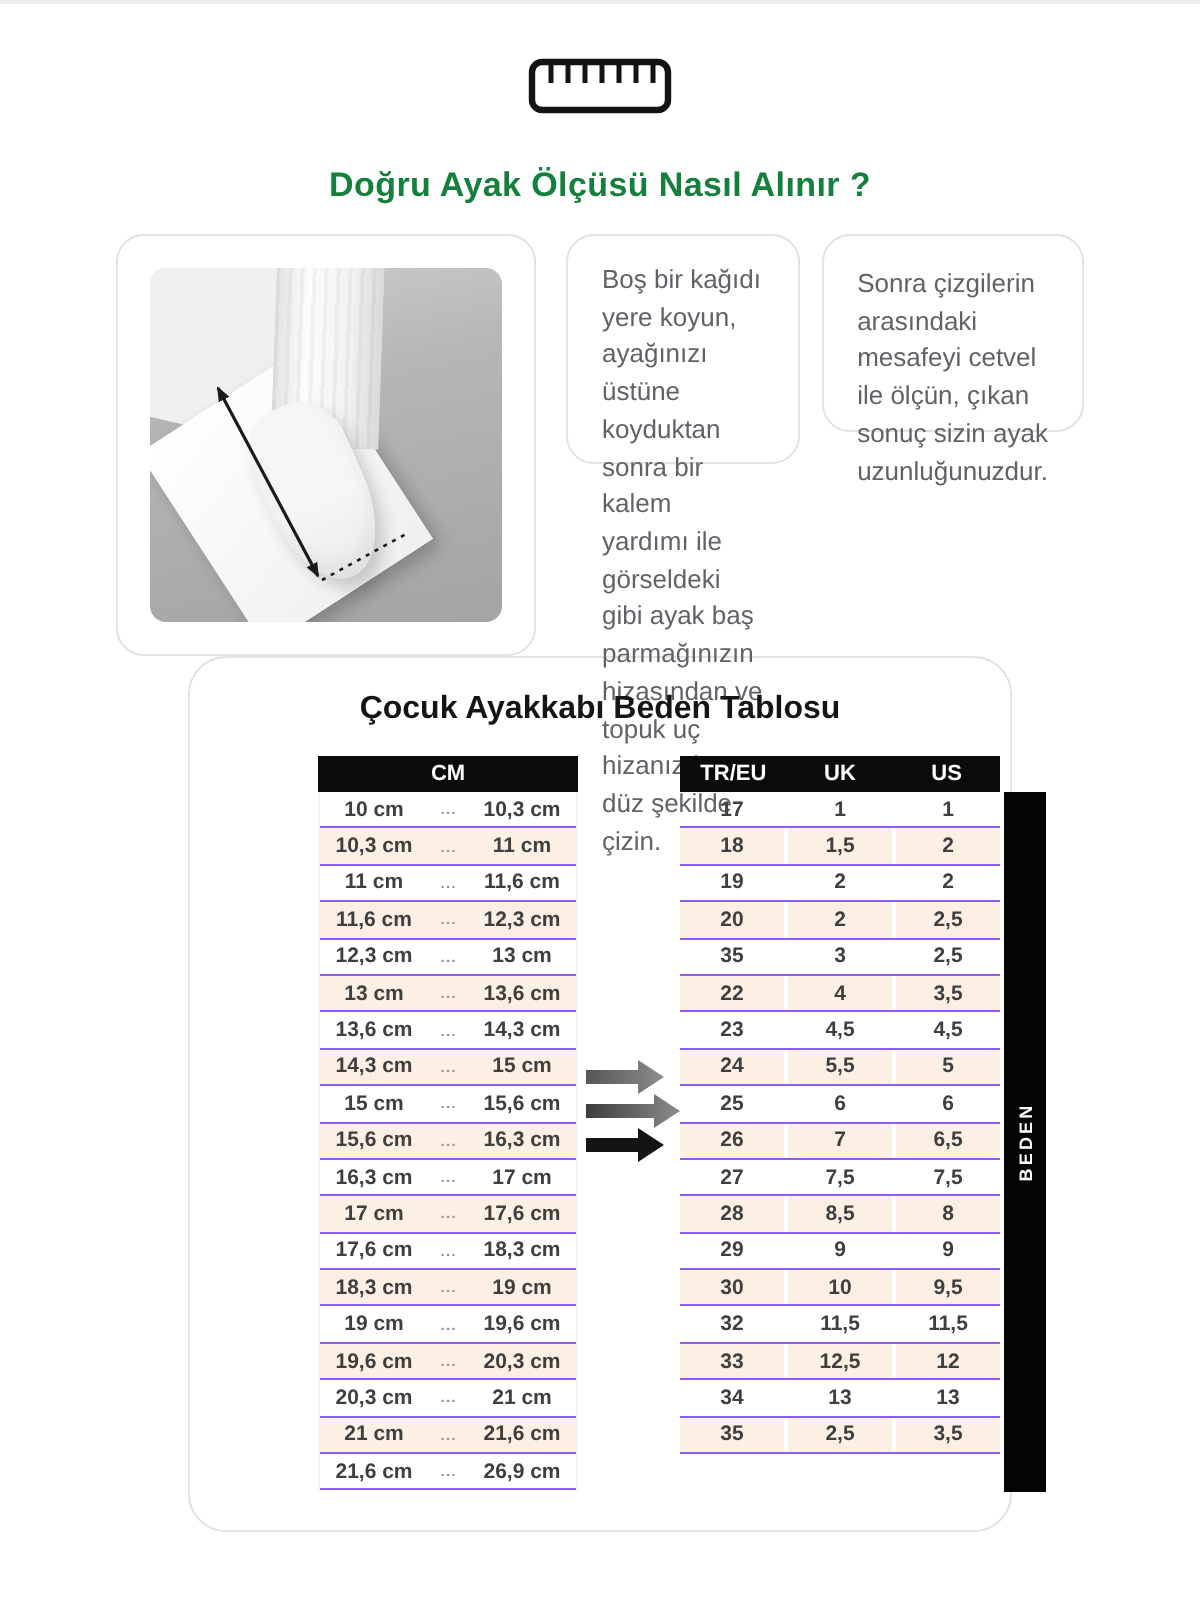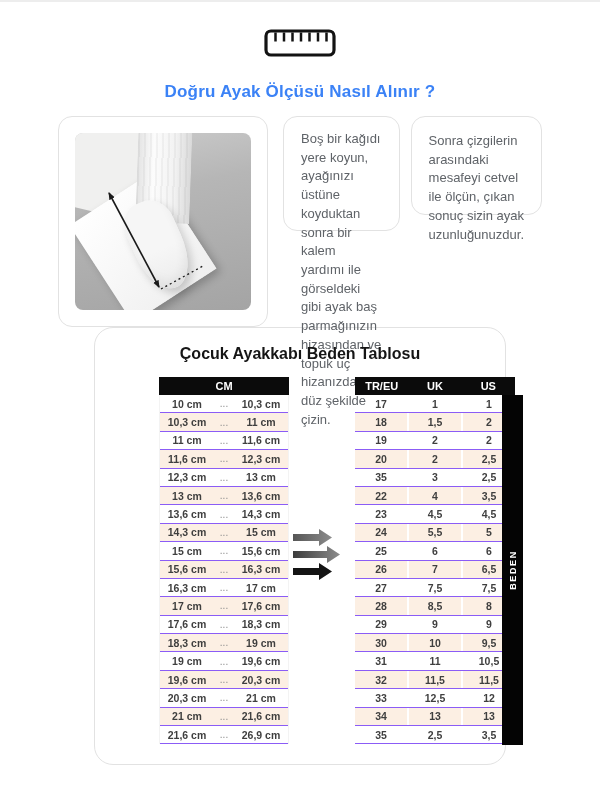--- a/index.html
+++ b/index.html
@@ -1,21 +1,21 @@
 <!DOCTYPE html>
 <html><head>
 <meta charset="utf-8">
 <style>
   html,body { margin:0; padding:0; background:#fff; }
   body { width:600px; height:800px; font-family:"Liberation Sans", sans-serif; overflow:hidden; }
   .page { position:relative; width:600px; height:800px; border-top:2px solid #ededed; box-sizing:border-box; }
 
   
   .hdr { padding-top:26px; text-align:center; }
-  .page-title { margin:20px 0 0; font-size:17px; font-weight:700; color:#3b82f6; letter-spacing:.2px; }
+  .page-title { margin:20px 0 0; font-size:17px; font-weight:700; color:#15803d; letter-spacing:.2px; }
 
   
   .howto { display:flex; gap:15px; padding:14px 58px 0; box-sizing:border-box; }
   .photo-card { flex:none; width:210px; height:211px; border:1px solid #e2e2e2; border-radius:14px; box-sizing:border-box; padding:16px; }
   .photo { position:relative; width:100%; height:100%; border-radius:8px; overflow:hidden;
            background:linear-gradient(168deg,#cdcdcd 0%,#b6b6b6 35%,#a4a4a4 100%); }
   .ph-wall { position:absolute; left:0; top:0; width:100%; height:100%;
              background:#f0f0ef; clip-path:polygon(0 0,46% 0,34% 50%,0 42%); }
   .ph-paper { position:absolute; left:18px; top:56px; width:100px; height:116px;
               background:linear-gradient(160deg,#ffffff,#efefef); transform:rotate(-33deg);
@@ -46,21 +46,21 @@
            display:flex; align-items:center; justify-content:center; }
   .row { display:flex; height:18.4px; box-sizing:border-box; border-bottom:1px solid #8b5cf6; align-items:center; }
   .tbody > .row:nth-child(even) { background:#fcefe3; }
   .cell { font-size:10.5px; font-weight:700; color:#3f3f3f; }
 
   .cm-table { position:absolute; left:64px; top:0; width:130px; }
   .cm-table .tbody { border-left:1px solid #f3f3f3; border-right:1px solid #f3f3f3; }
   .cm-table .min, .cm-table .max { flex:1.2; text-align:center; }
   .cm-table .dots { width:20px; text-align:center; color:#8d8d8d; font-size:10px; font-weight:400; }
 
-  .size-table { position:absolute; left:260px; top:0; width:160px; }
+  .size-table { position:absolute; left:245px; top:0; width:160px; }
   .size-table .thead span { flex:1; text-align:center; }
   .size-table .tbody span { flex:1; height:100%; display:flex; align-items:center; justify-content:center;
                             border-right:2px solid #fff; box-sizing:border-box; }
   .size-table .tbody span:last-child { border-right:none; }
 
   .arrows { position:absolute; left:196px; top:148px; width:52px; height:56px; }
 
   .beden-bar { position:absolute; left:407px; top:18px; width:21px; height:350px; background:#040404;
                display:flex; align-items:center; justify-content:center; }
   .beden-bar span { color:#fff; font-size:9px; font-weight:700; letter-spacing:1.6px;
@@ -313,25 +313,20 @@
             <span class="cell">29</span>
             <span class="cell">9</span>
             <span class="cell">9</span>
           </div>
             <div class="row">
             <span class="cell">30</span>
             <span class="cell">10</span>
             <span class="cell">9,5</span>
           </div>
             <div class="row">
-            <span class="cell">31</span>
-            <span class="cell">11</span>
-            <span class="cell">10,5</span>
-          </div>
-            <div class="row">
             <span class="cell">32</span>
             <span class="cell">11,5</span>
             <span class="cell">11,5</span>
           </div>
             <div class="row">
             <span class="cell">33</span>
             <span class="cell">12,5</span>
             <span class="cell">12</span>
           </div>
             <div class="row">

